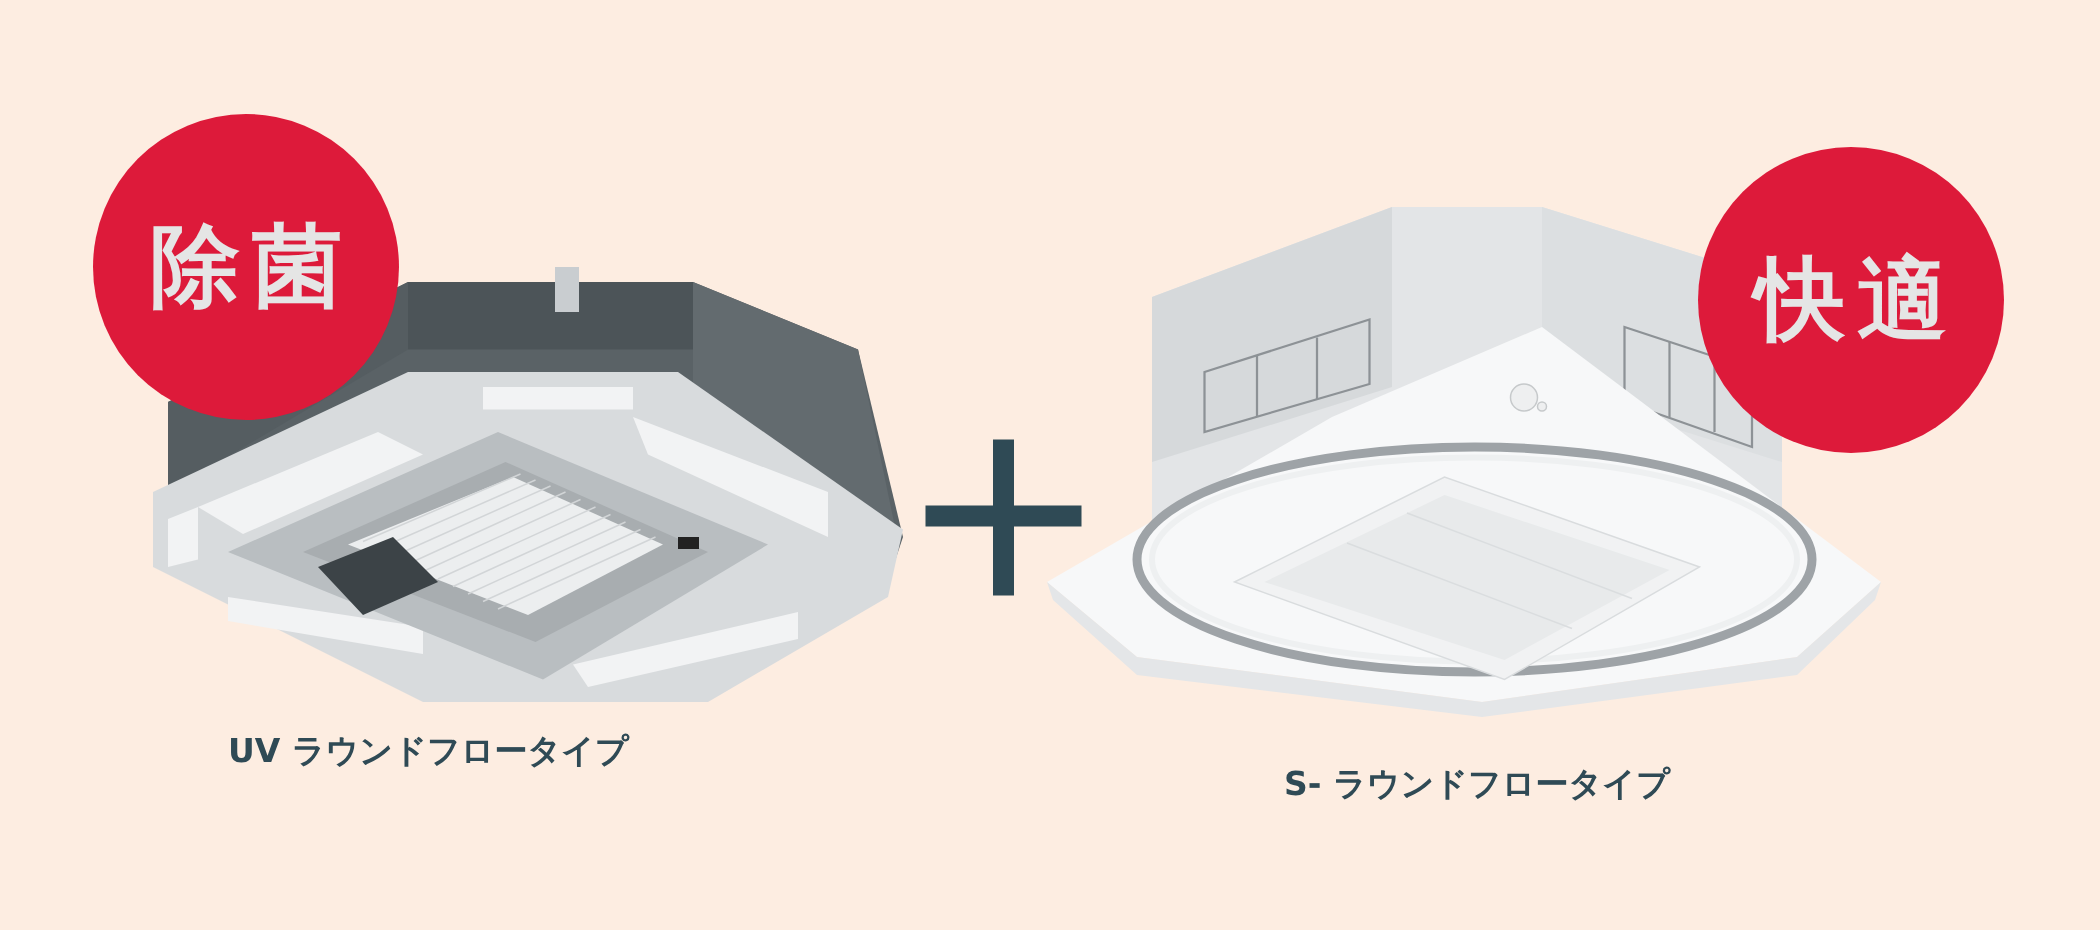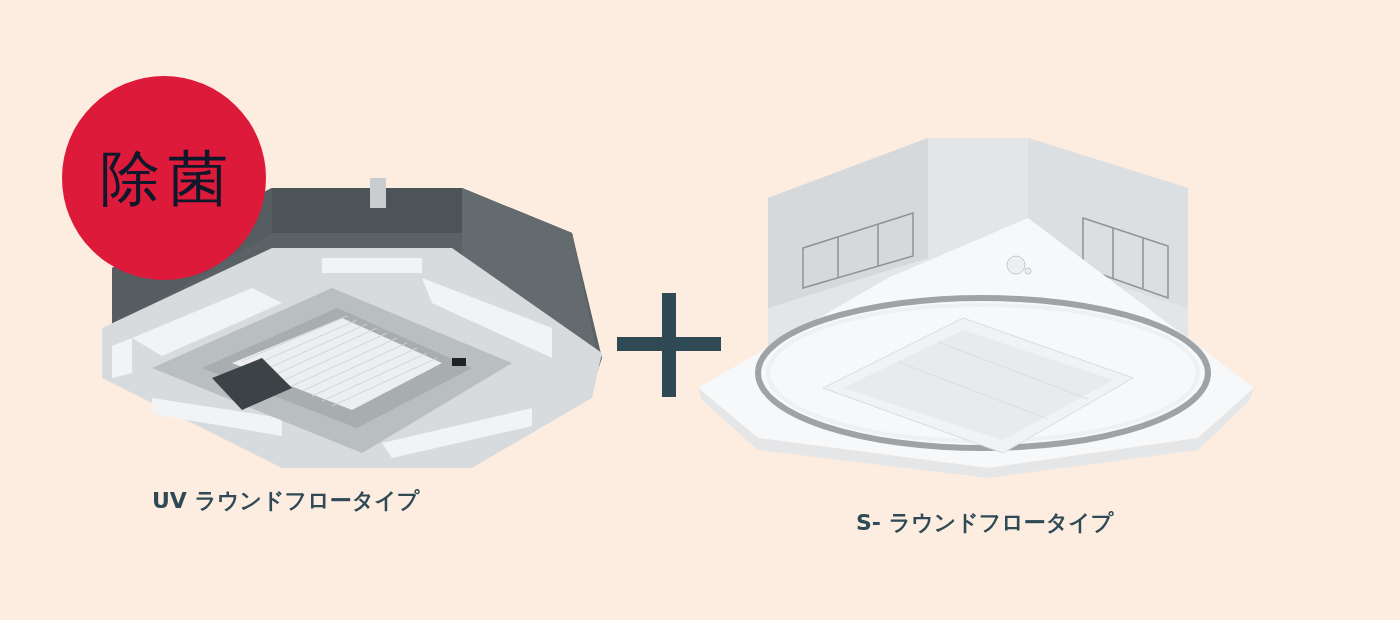--- a/index.html
+++ b/index.html
@@ -8,21 +8,21 @@
       background: #fdede1;
       font-family: "DejaVu Sans", sans-serif;
       position: relative;
     }
     .stage { position: absolute; left: 0; top: 0; width: 1400px; height: 620px; }
     .badge {
       position: absolute;
       width: 204px; height: 204px; border-radius: 50%;
       background: #dd1a3a;
       display: flex; align-items: center; justify-content: center;
-      color: #0f172a; font-weight: normal; font-size: 60px; letter-spacing: 8px;
+      color: #e5e5e5; font-weight: bold; font-size: 60px; letter-spacing: 8px;
     }
     .badge-left { left: 62px; top: 76px; }
     .badge-right { left: 1132px; top: 98px; }
     .badge span { display: block; line-height: 1; margin-left: 8px; }
     .unit { position: absolute; }
     .unit-left { left: 92px; top: 178px; width: 530px; height: 300px; }
     .unit-right { left: 698px; top: 138px; width: 556px; height: 340px; }
     .plus {
       position: absolute; left: 617px; top: 293px; width: 104px; height: 104px;
     }
@@ -111,20 +111,23 @@
       <g stroke="#dadddf" stroke-width="1">
         <line x1="200" y1="224" x2="350" y2="281"></line>
         <line x1="240" y1="204" x2="390" y2="261"></line>
       </g>
     </svg>
   </div>
 
   <div class="badge badge-left">
     <span>除菌</span>
   </div>
+  <div class="badge badge-right">
+    <span>快適</span>
+  </div>
 
   <div class="plus">
     <div class="h"></div>
     <div class="v"></div>
   </div>
 
   <div class="caption caption-left">UV ラウンドフロータイプ</div>
   <div class="caption caption-right">S- ラウンドフロータイプ</div>
 
 </div>

